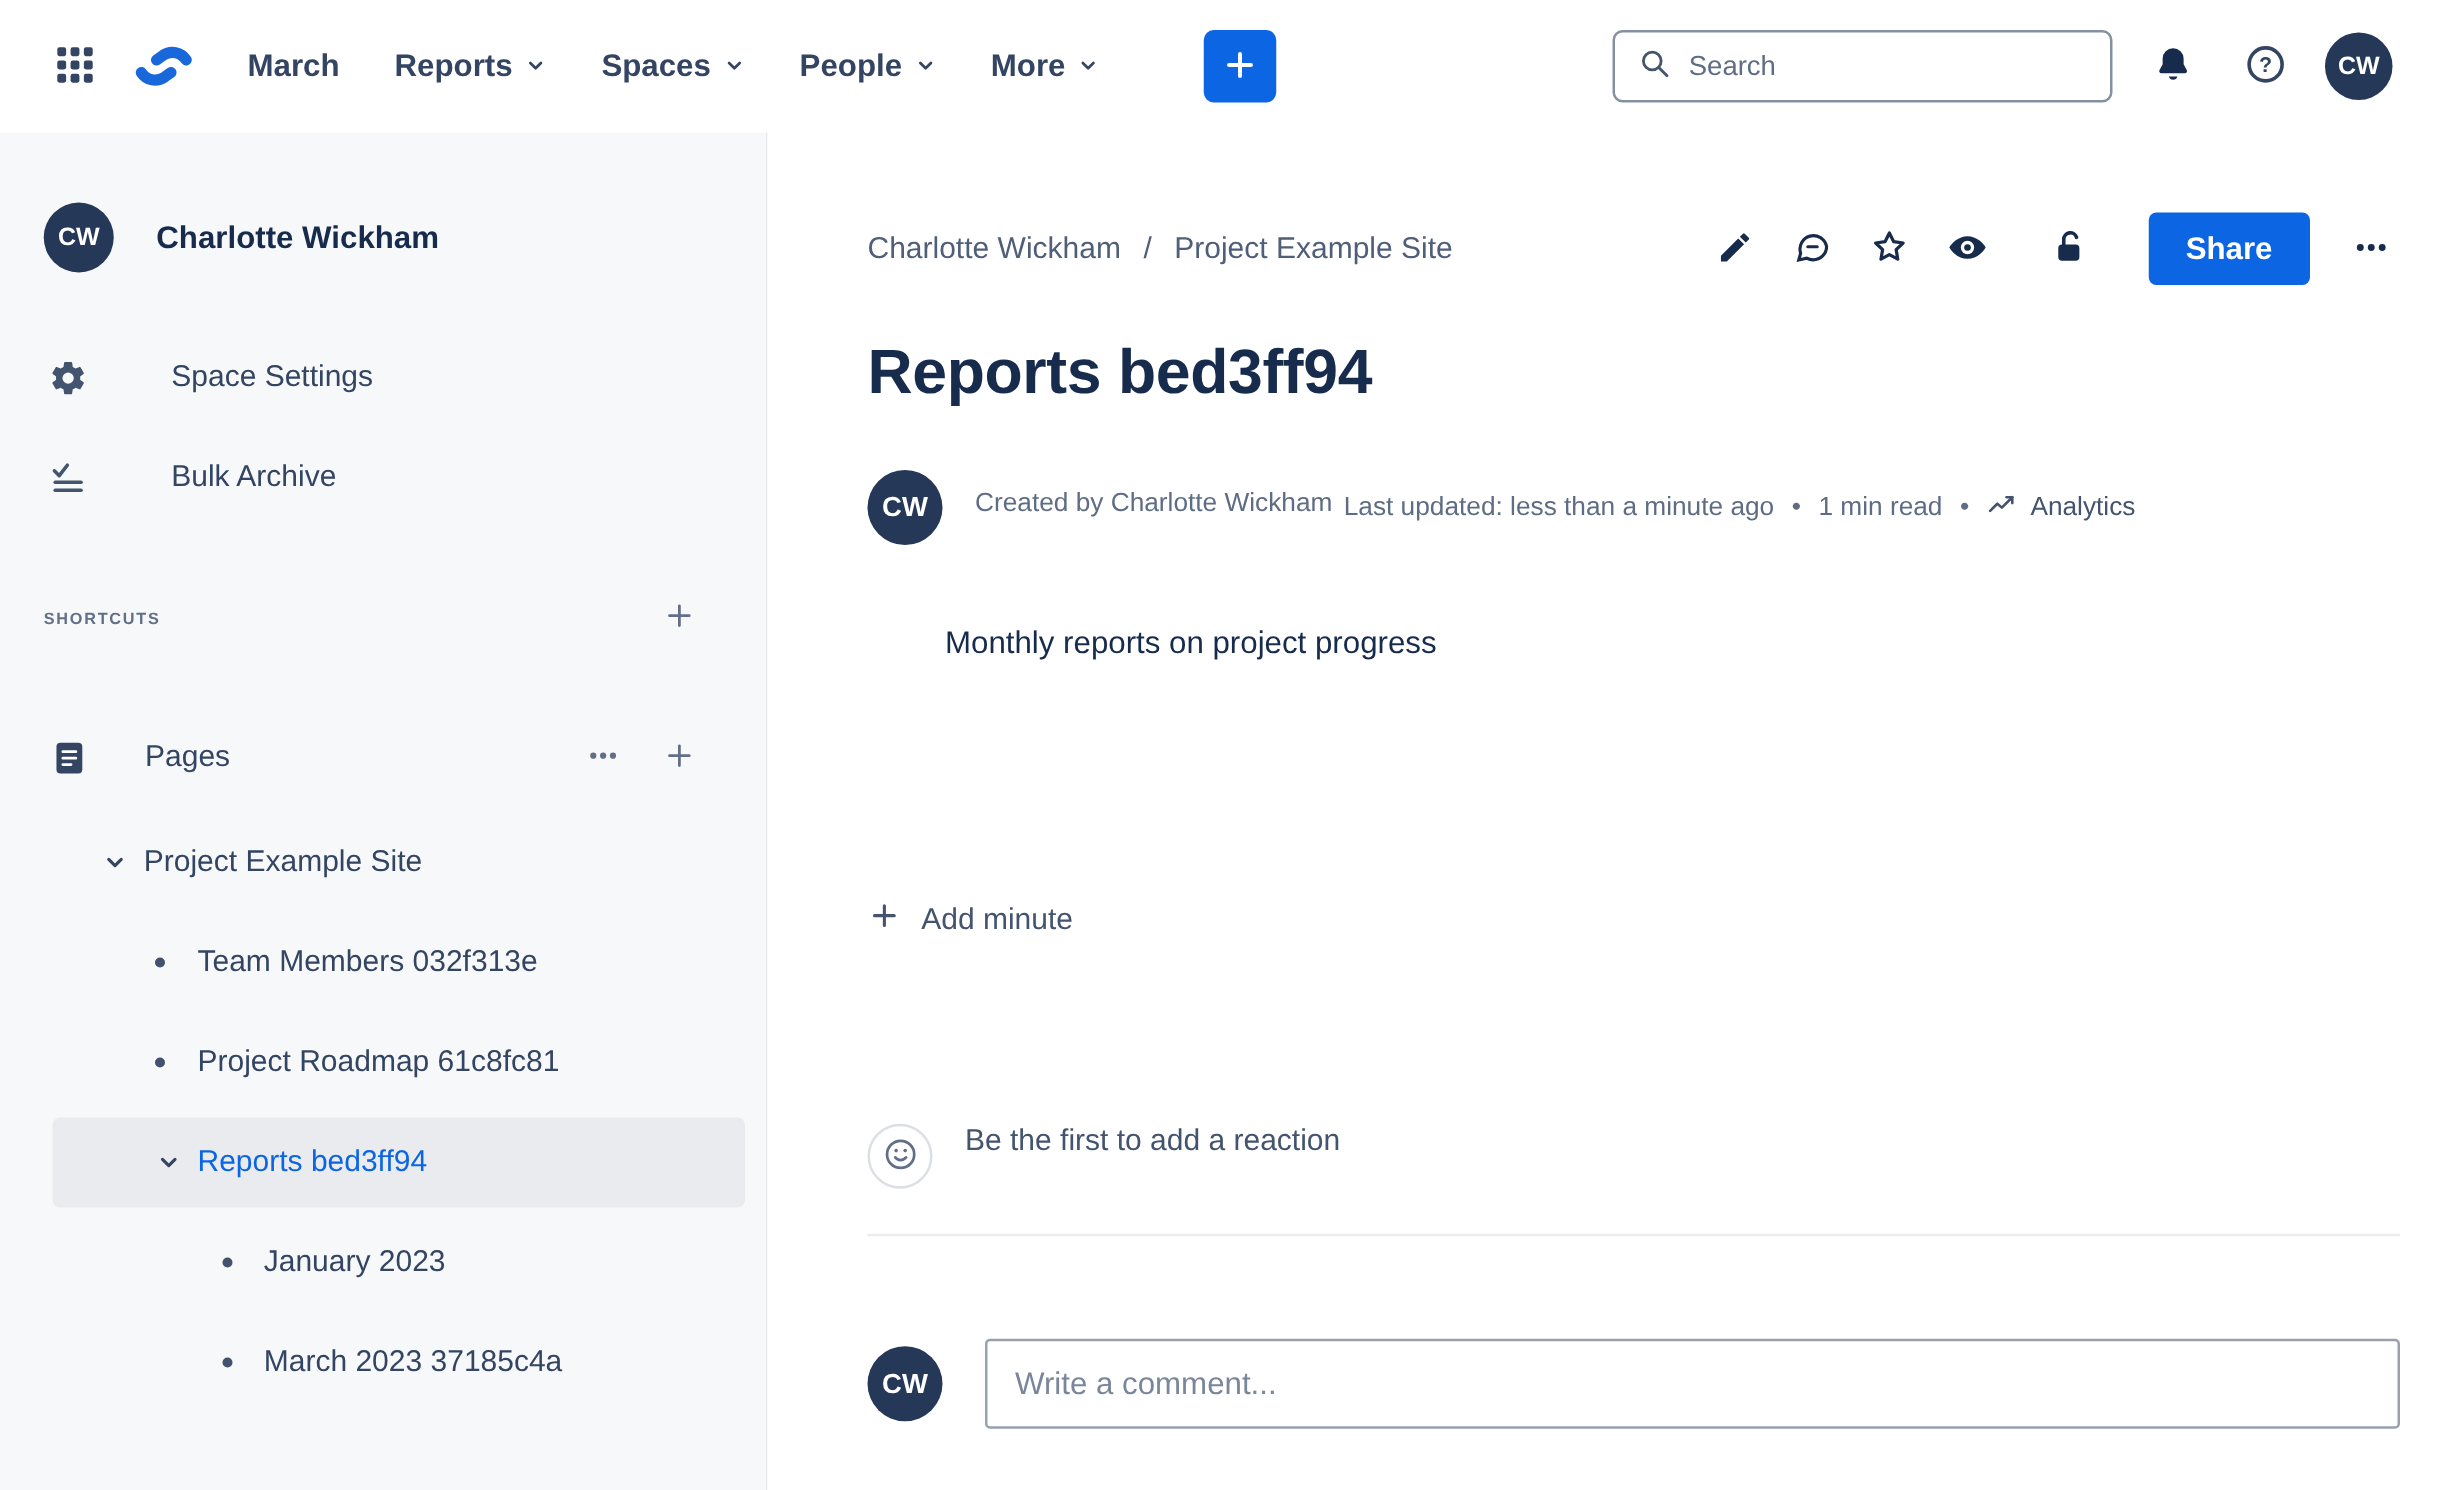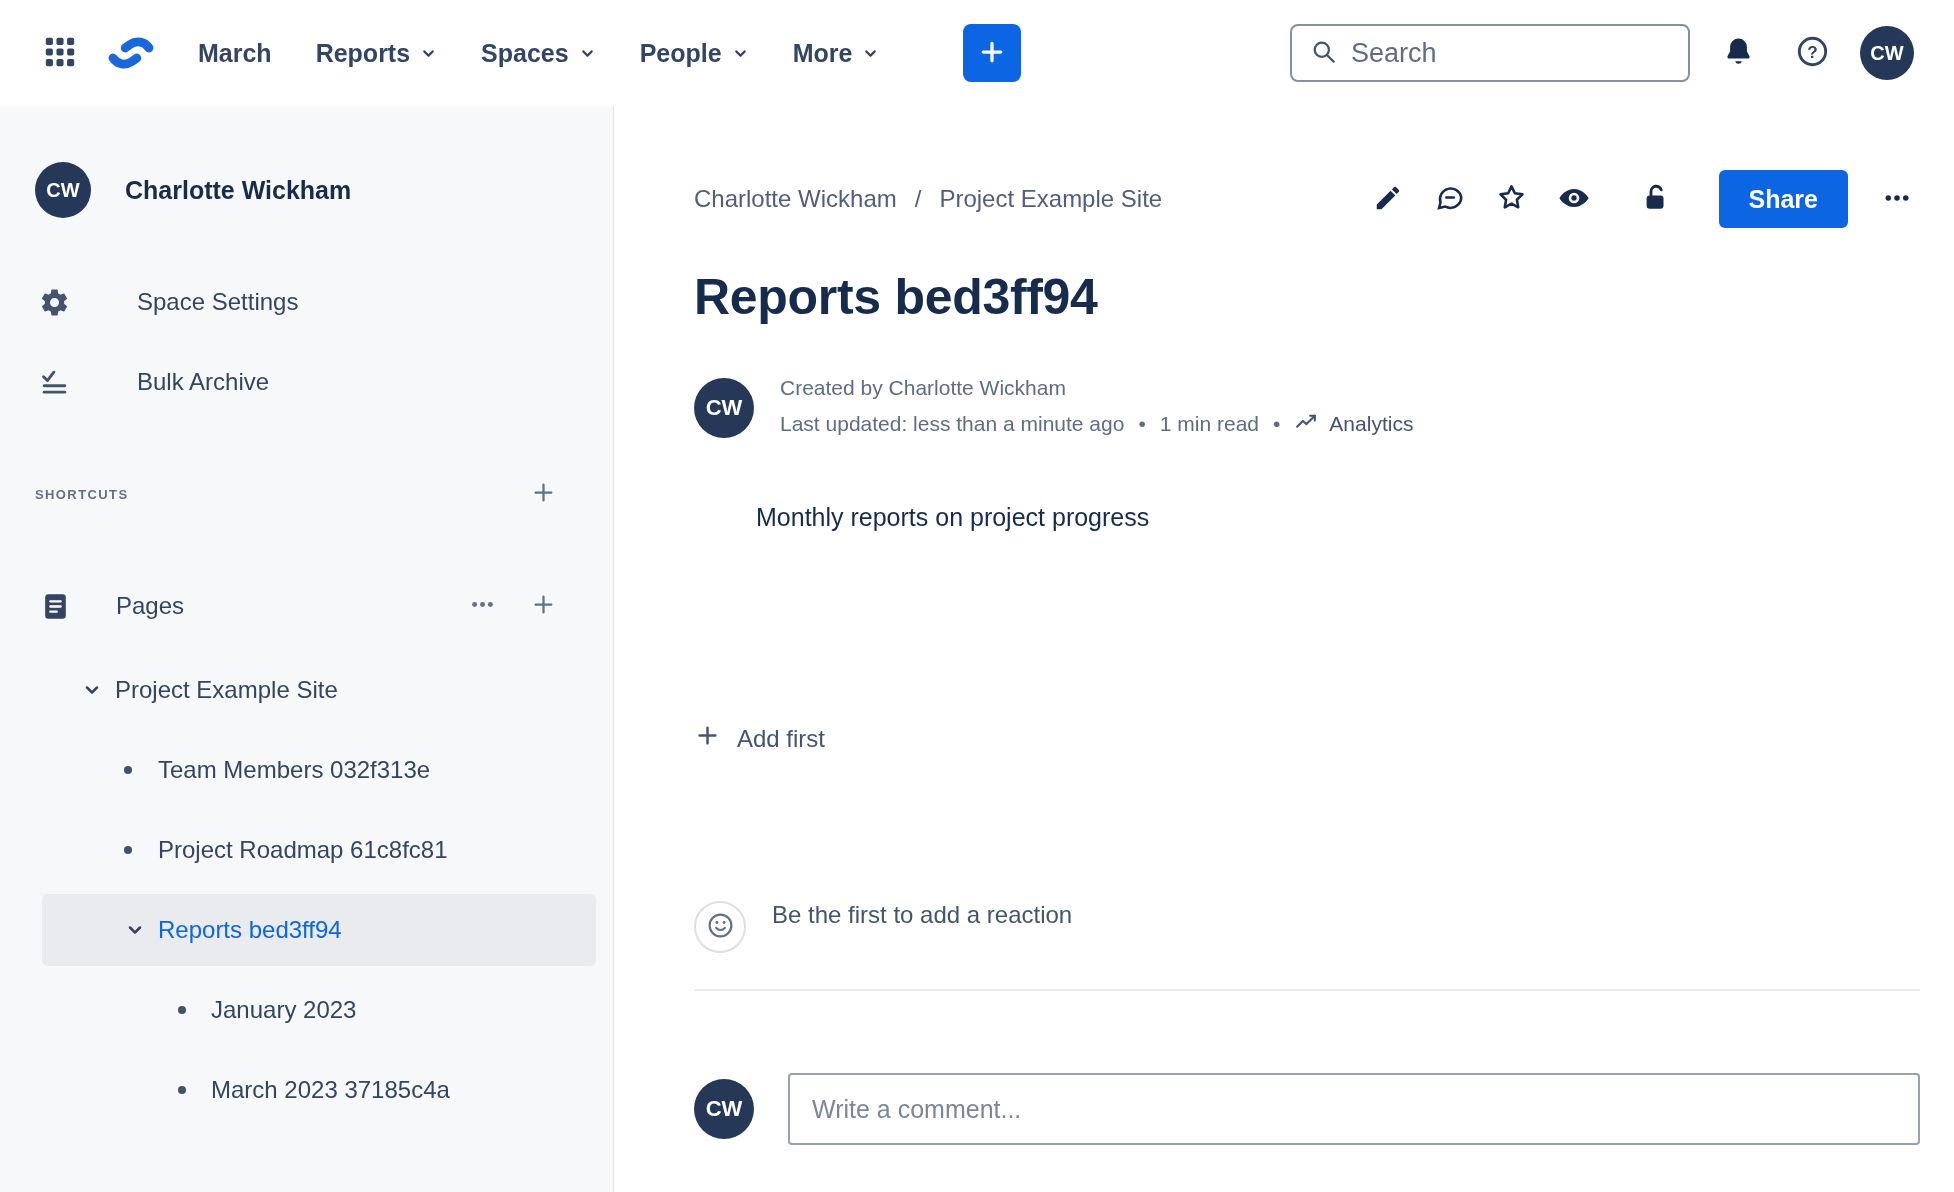--- a/index.html
+++ b/index.html
@@ -11,21 +11,21 @@
   .topbar { height:106px; display:flex; align-items:center; padding:0 40px 0 36px; background:#fff; }
   .iconbtn { border:none; background:none; display:flex; align-items:center; justify-content:center; cursor:pointer; }
   .appgrid-btn { width:48px; height:48px; }
   .logo-wrap { margin-left:24px; display:flex; align-items:center; }
   .topnav { display:flex; align-items:center; margin-left:44px; gap:44px; }
   .navitem { display:flex; align-items:center; gap:10px; font-size:25px; font-weight:600; color:#344563; cursor:pointer; text-decoration:none; }
   .create-btn { width:58px; height:58px; background:#0C66E4; border:none; border-radius:8px;
     margin-left:84px; display:flex; align-items:center; justify-content:center; cursor:pointer; }
   .search-box { margin-left:auto; width:400px; height:58px; border:2px solid #8590A2; border-radius:8px;
     display:flex; align-items:center; padding:0 18px; gap:14px; background:#fff; }
-  .search-box input { border:none; outline:none; flex:1; font-size:27px; color:#7f1d1d; background:transparent; }
+  .search-box input { border:none; outline:none; flex:1; font-size:22px; color:#7f1d1d; background:transparent; }
   .search-box input::placeholder { color:#5E6C84; }
   .top-iconbtn { width:52px; height:52px; margin-left:22px; border:none; background:none;
     display:flex; align-items:center; justify-content:center; cursor:pointer; }
   .avatar { border:none; border-radius:50%; background:#253858; color:#fff; font-weight:700;
     display:flex; align-items:center; justify-content:center; cursor:pointer; }
   .avatar-top { width:54px; height:54px; font-size:20px; margin-left:22px; }
 
   
   .workspace { display:flex; height:1086px; }
 
@@ -66,21 +66,21 @@
   .action-btn { width:46px; height:46px; margin-left:16px; border:none; background:none; border-radius:4px;
     display:flex; align-items:center; justify-content:center; cursor:pointer; }
   .action-btn:first-child { margin-left:0; }
   .lock-btn { margin-left:36px; }
   .share-btn { margin-left:40px; height:58px; padding:0 30px; background:#0C66E4; color:#fff;
     font-size:25px; font-weight:600; border:none; border-radius:6px; cursor:pointer; }
   .more-btn { margin-left:26px; }
   .page-title { margin-top:40px; font-size:50px; font-weight:600; color:#172B4D; letter-spacing:-0.3px; }
   .byline { margin-top:50px; display:flex; align-items:center; gap:26px; }
   .avatar-60 { width:60px; height:60px; font-size:22px; }
-  .byline-text { display:flex; flex-direction:column; gap:9px; font-size:21px; color:#5E6C84; }
+  .byline-text { display:flex; flex-direction:row; gap:9px; font-size:21px; color:#5E6C84; }
   .byline-line2 { display:flex; align-items:center; gap:14px; }
   .analytics { display:flex; align-items:center; gap:10px; cursor:pointer; color:#44546F; }
   .body-text { margin-top:64px; margin-left:62px; font-size:25px; color:#172B4D; }
   .add-label { margin-top:190px; display:flex; align-items:center; gap:16px; font-size:24px; color:#44546F;
     cursor:pointer; width:max-content; background:none; border:none; }
   .reactions { margin-top:146px; display:flex; gap:26px; }
   .reaction-btn { width:52px; height:52px; border-radius:50%; border:2px solid #DCDFE4; background:#fff;
     display:flex; align-items:center; justify-content:center; cursor:pointer; }
   .reactions-text { font-size:24px; color:#44546F; }
   .divider { margin-top:36px; border-top:2px solid #EBECF0; }
@@ -381,21 +381,21 @@
     </div>
 
     <p class="body-text">Monthly reports on project progress</p>
 
     <button class="add-label">
       <span>
         <svg width="27" height="27" viewBox="0 0 24 24" fill="none">
             <path d="M12 5v14M5 12h14" stroke="#44546F" stroke-width="2.2" stroke-linecap="round"></path>
           </svg>
       </span>
-      <span>Add first</span>
+      <span>Add minute</span>
     </button>
 
     <div class="reactions">
       <button class="reaction-btn">
         <span>
           <svg width="29" height="29" viewBox="0 0 24 24" fill="none" stroke="#626F86" stroke-width="1.8">
               <circle cx="12" cy="12" r="9"></circle>
               <path d="M8.4 14a4.6 4.6 0 0 0 7.2 0" stroke-linecap="round"></path>
               <circle cx="9" cy="9.5" r="1.2" fill="#626F86" stroke="none"></circle>
               <circle cx="15" cy="9.5" r="1.2" fill="#626F86" stroke="none"></circle>

